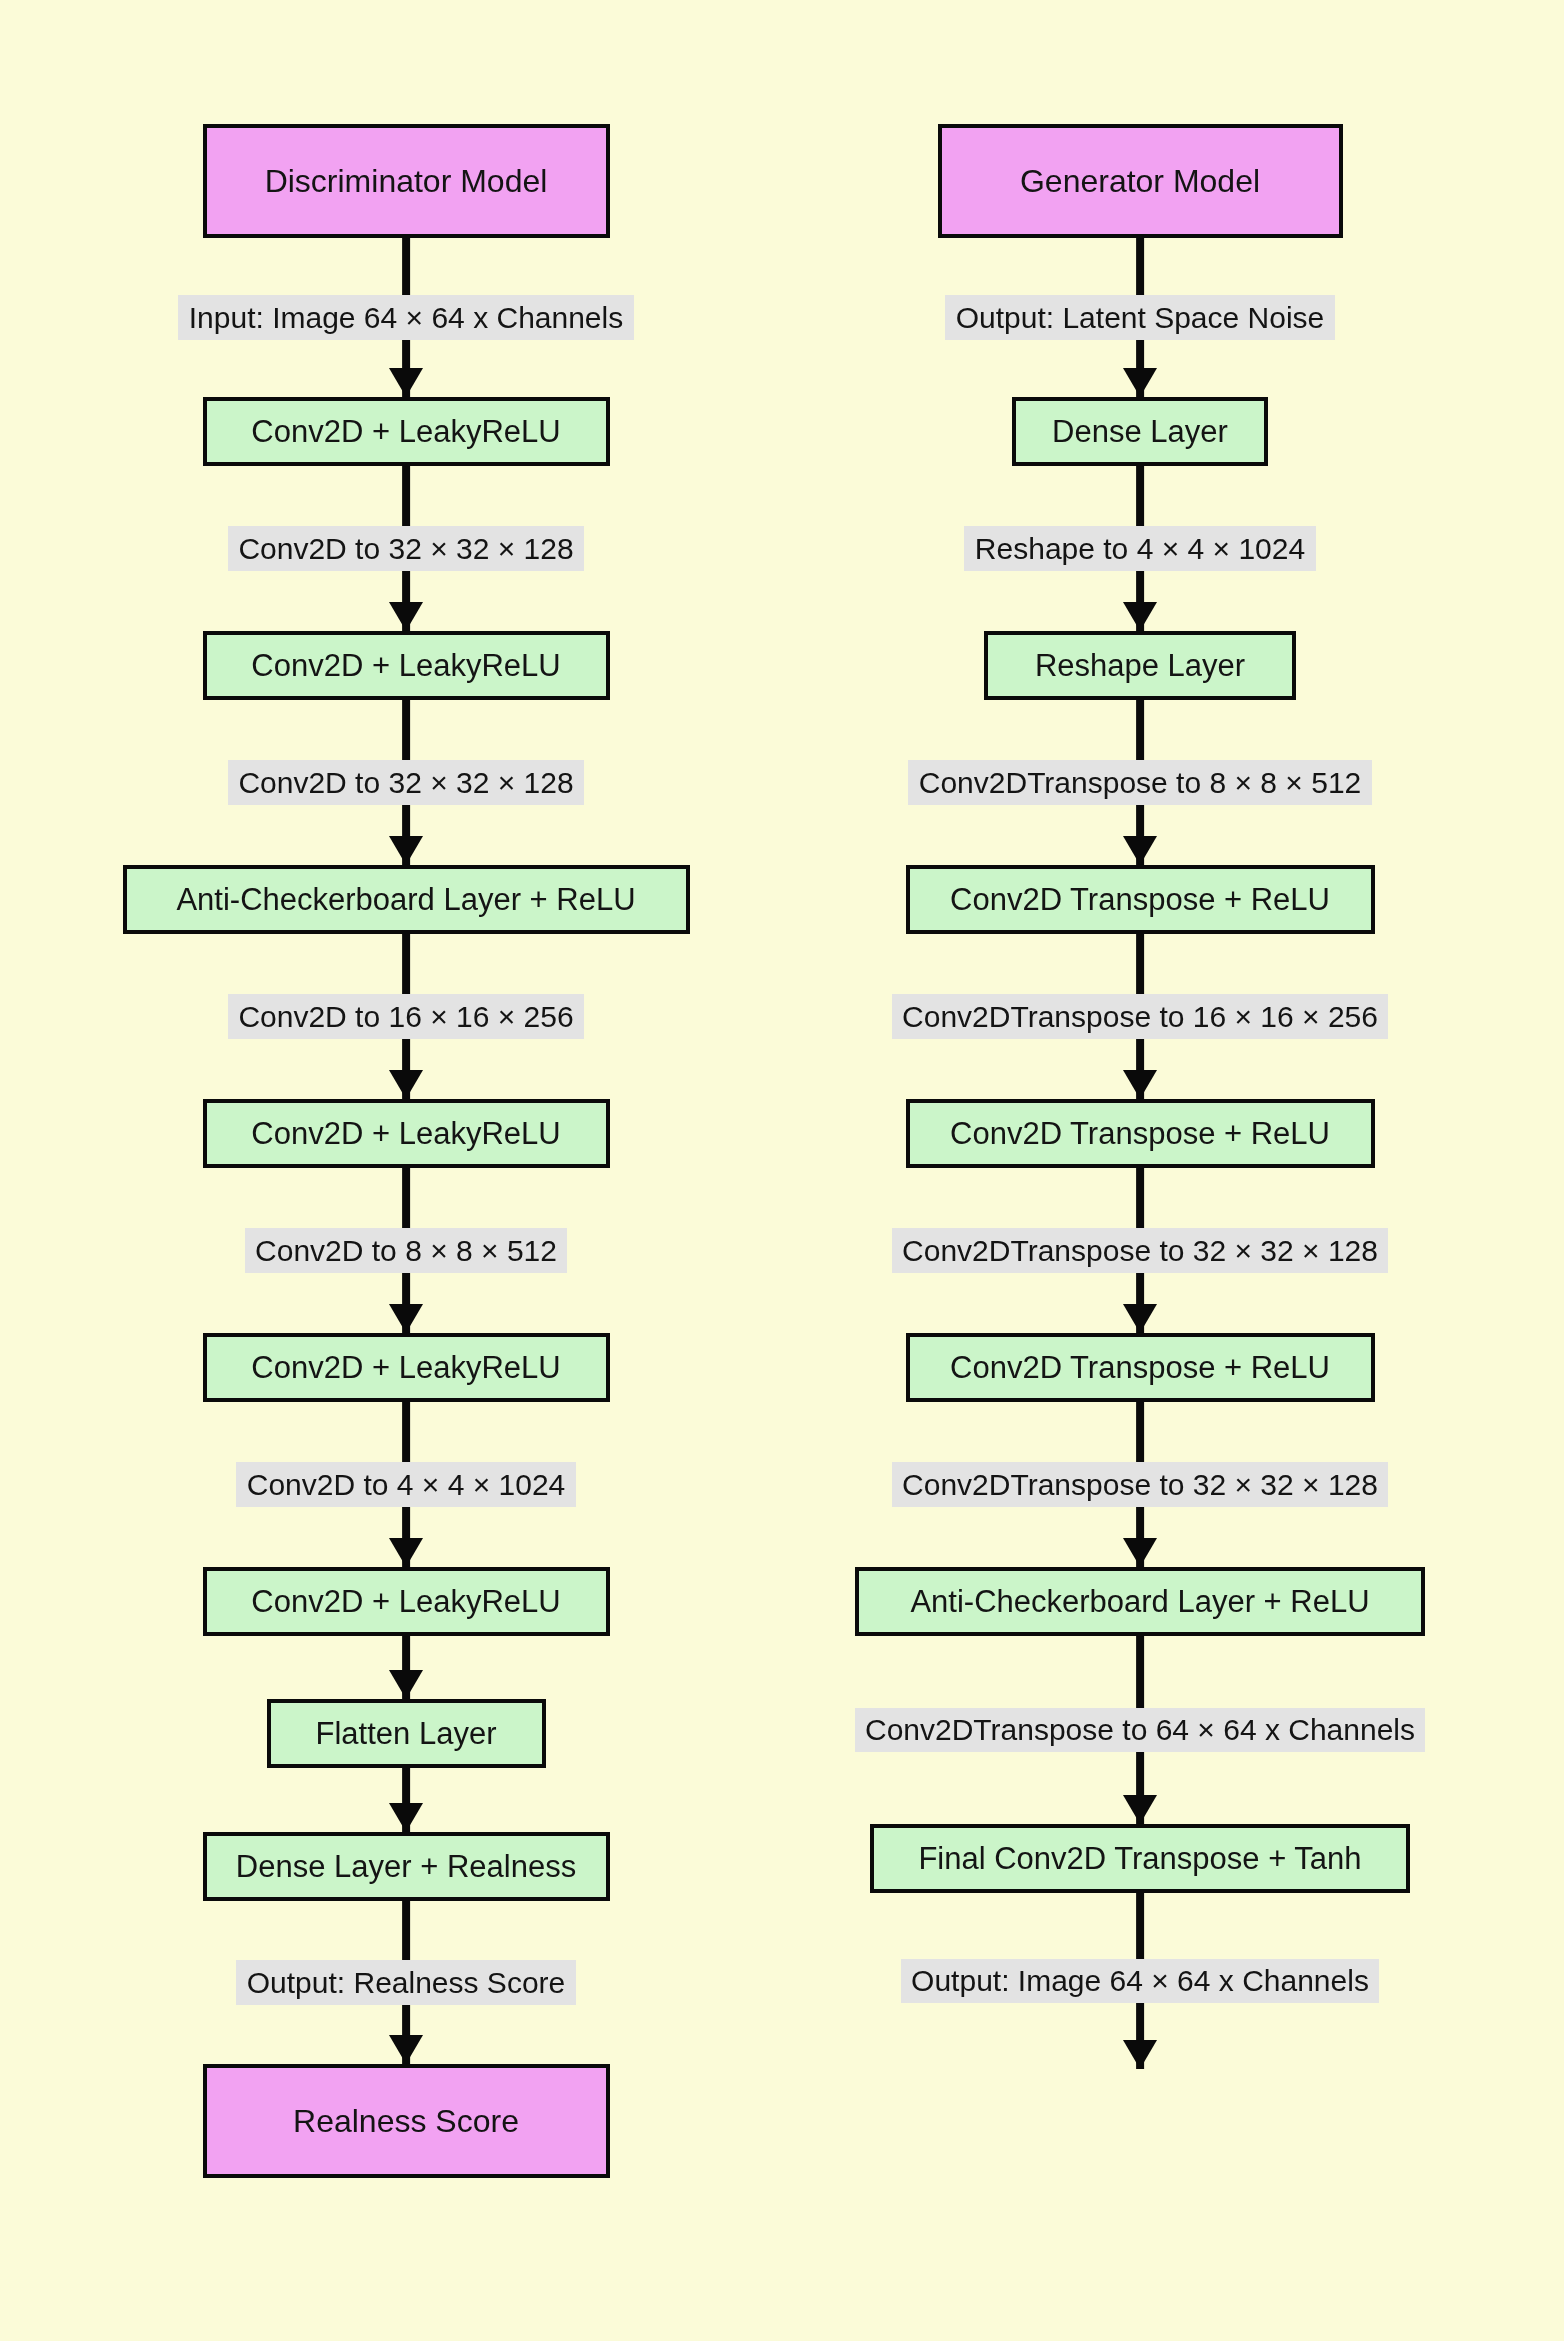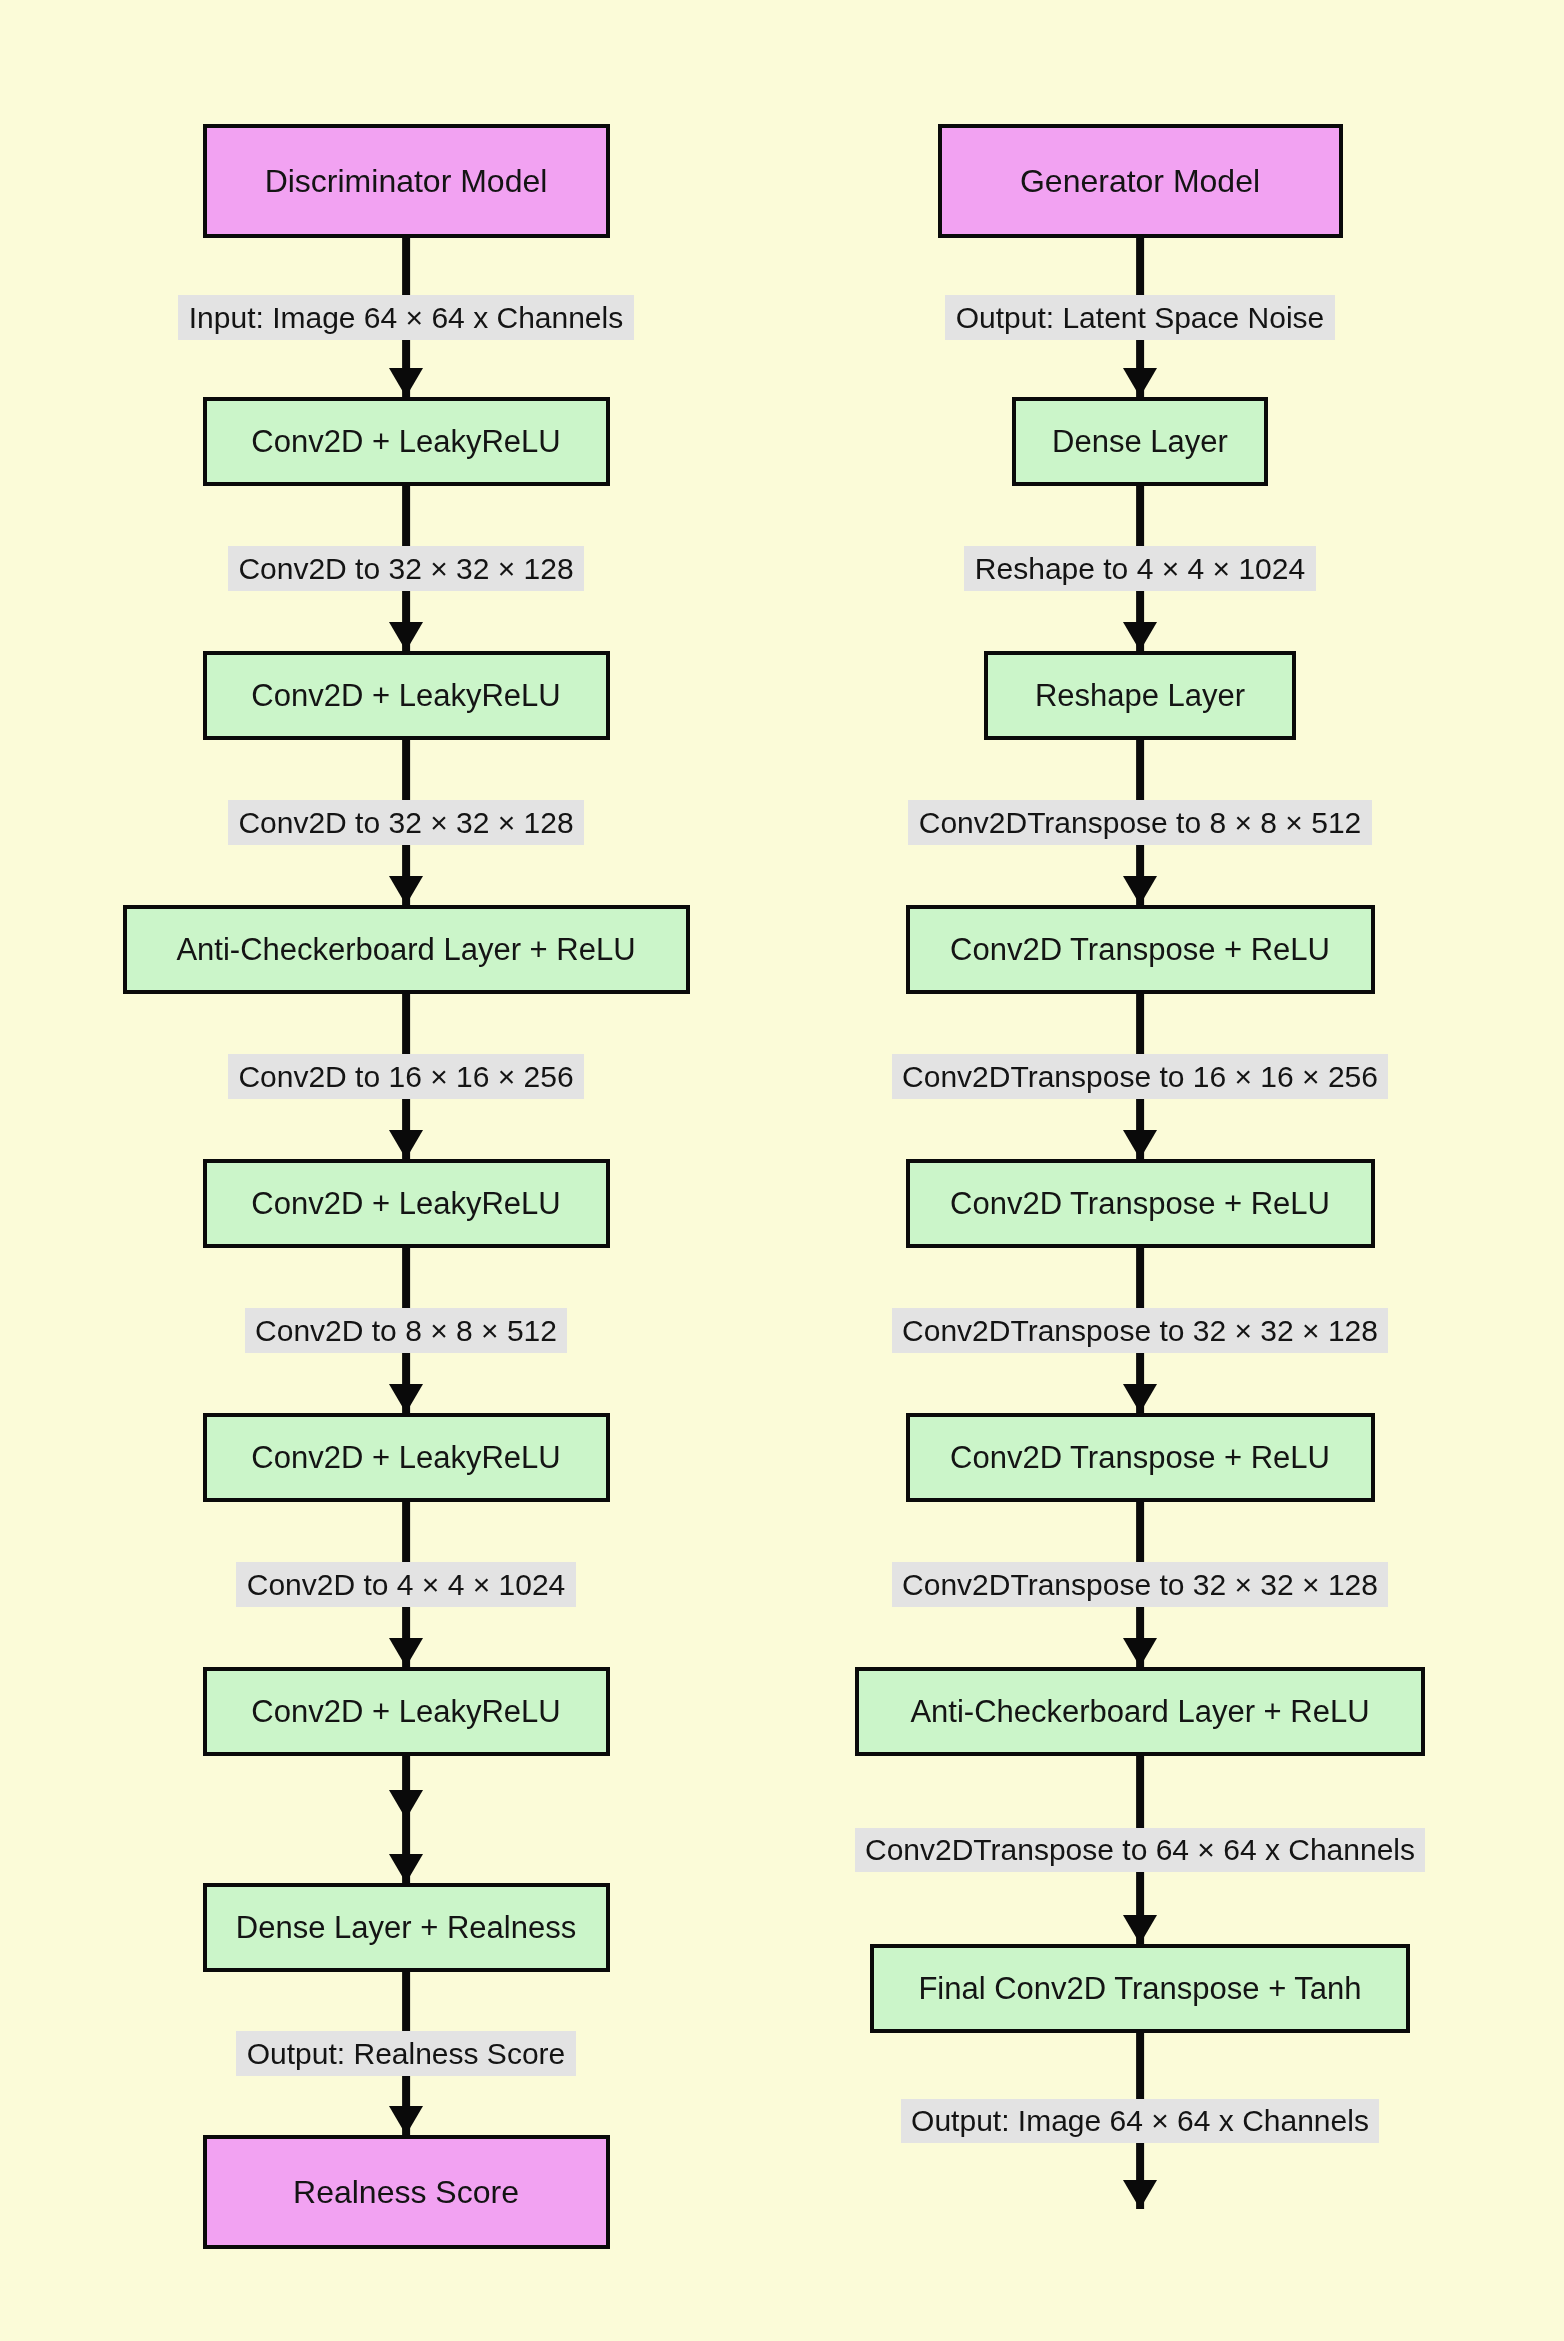--- a/index.html
+++ b/index.html
@@ -32,21 +32,21 @@
     text-align: center;
     flex: 0 0 auto;
     white-space: nowrap;
   }
   .node-model {
     height: 114px;
     background: #F2A2F2;
     font-size: 32px;
   }
   .node-layer {
-    height: 89px;
+    height: 69px;
     background: #CBF5C9;
     font-size: 31px;
   }
 
   .arrow {
     position: relative;
     width: 100%;
     flex: 0 0 auto;
     display: flex;
     align-items: center;
@@ -142,20 +142,21 @@
     <div class="edge-label">Conv2D to 4 × 4 × 1024</div>
   </div>
 
   <div class="node node-layer" style="width:407px">Conv2D + LeakyReLU</div>
 
   <div class="arrow gap-72">
     <div class="arrow-shaft"></div>
     <div class="arrow-head"></div>
   </div>
 
+  <div class="node node-layer" style="width:279px">Flatten Layer</div>
 
   <div class="arrow gap-74">
     <div class="arrow-shaft"></div>
     <div class="arrow-head"></div>
   </div>
 
   <div class="node node-layer" style="width:407px">Dense Layer + Realness</div>
 
   <div class="arrow gap-187">
     <div class="arrow-shaft"></div>

